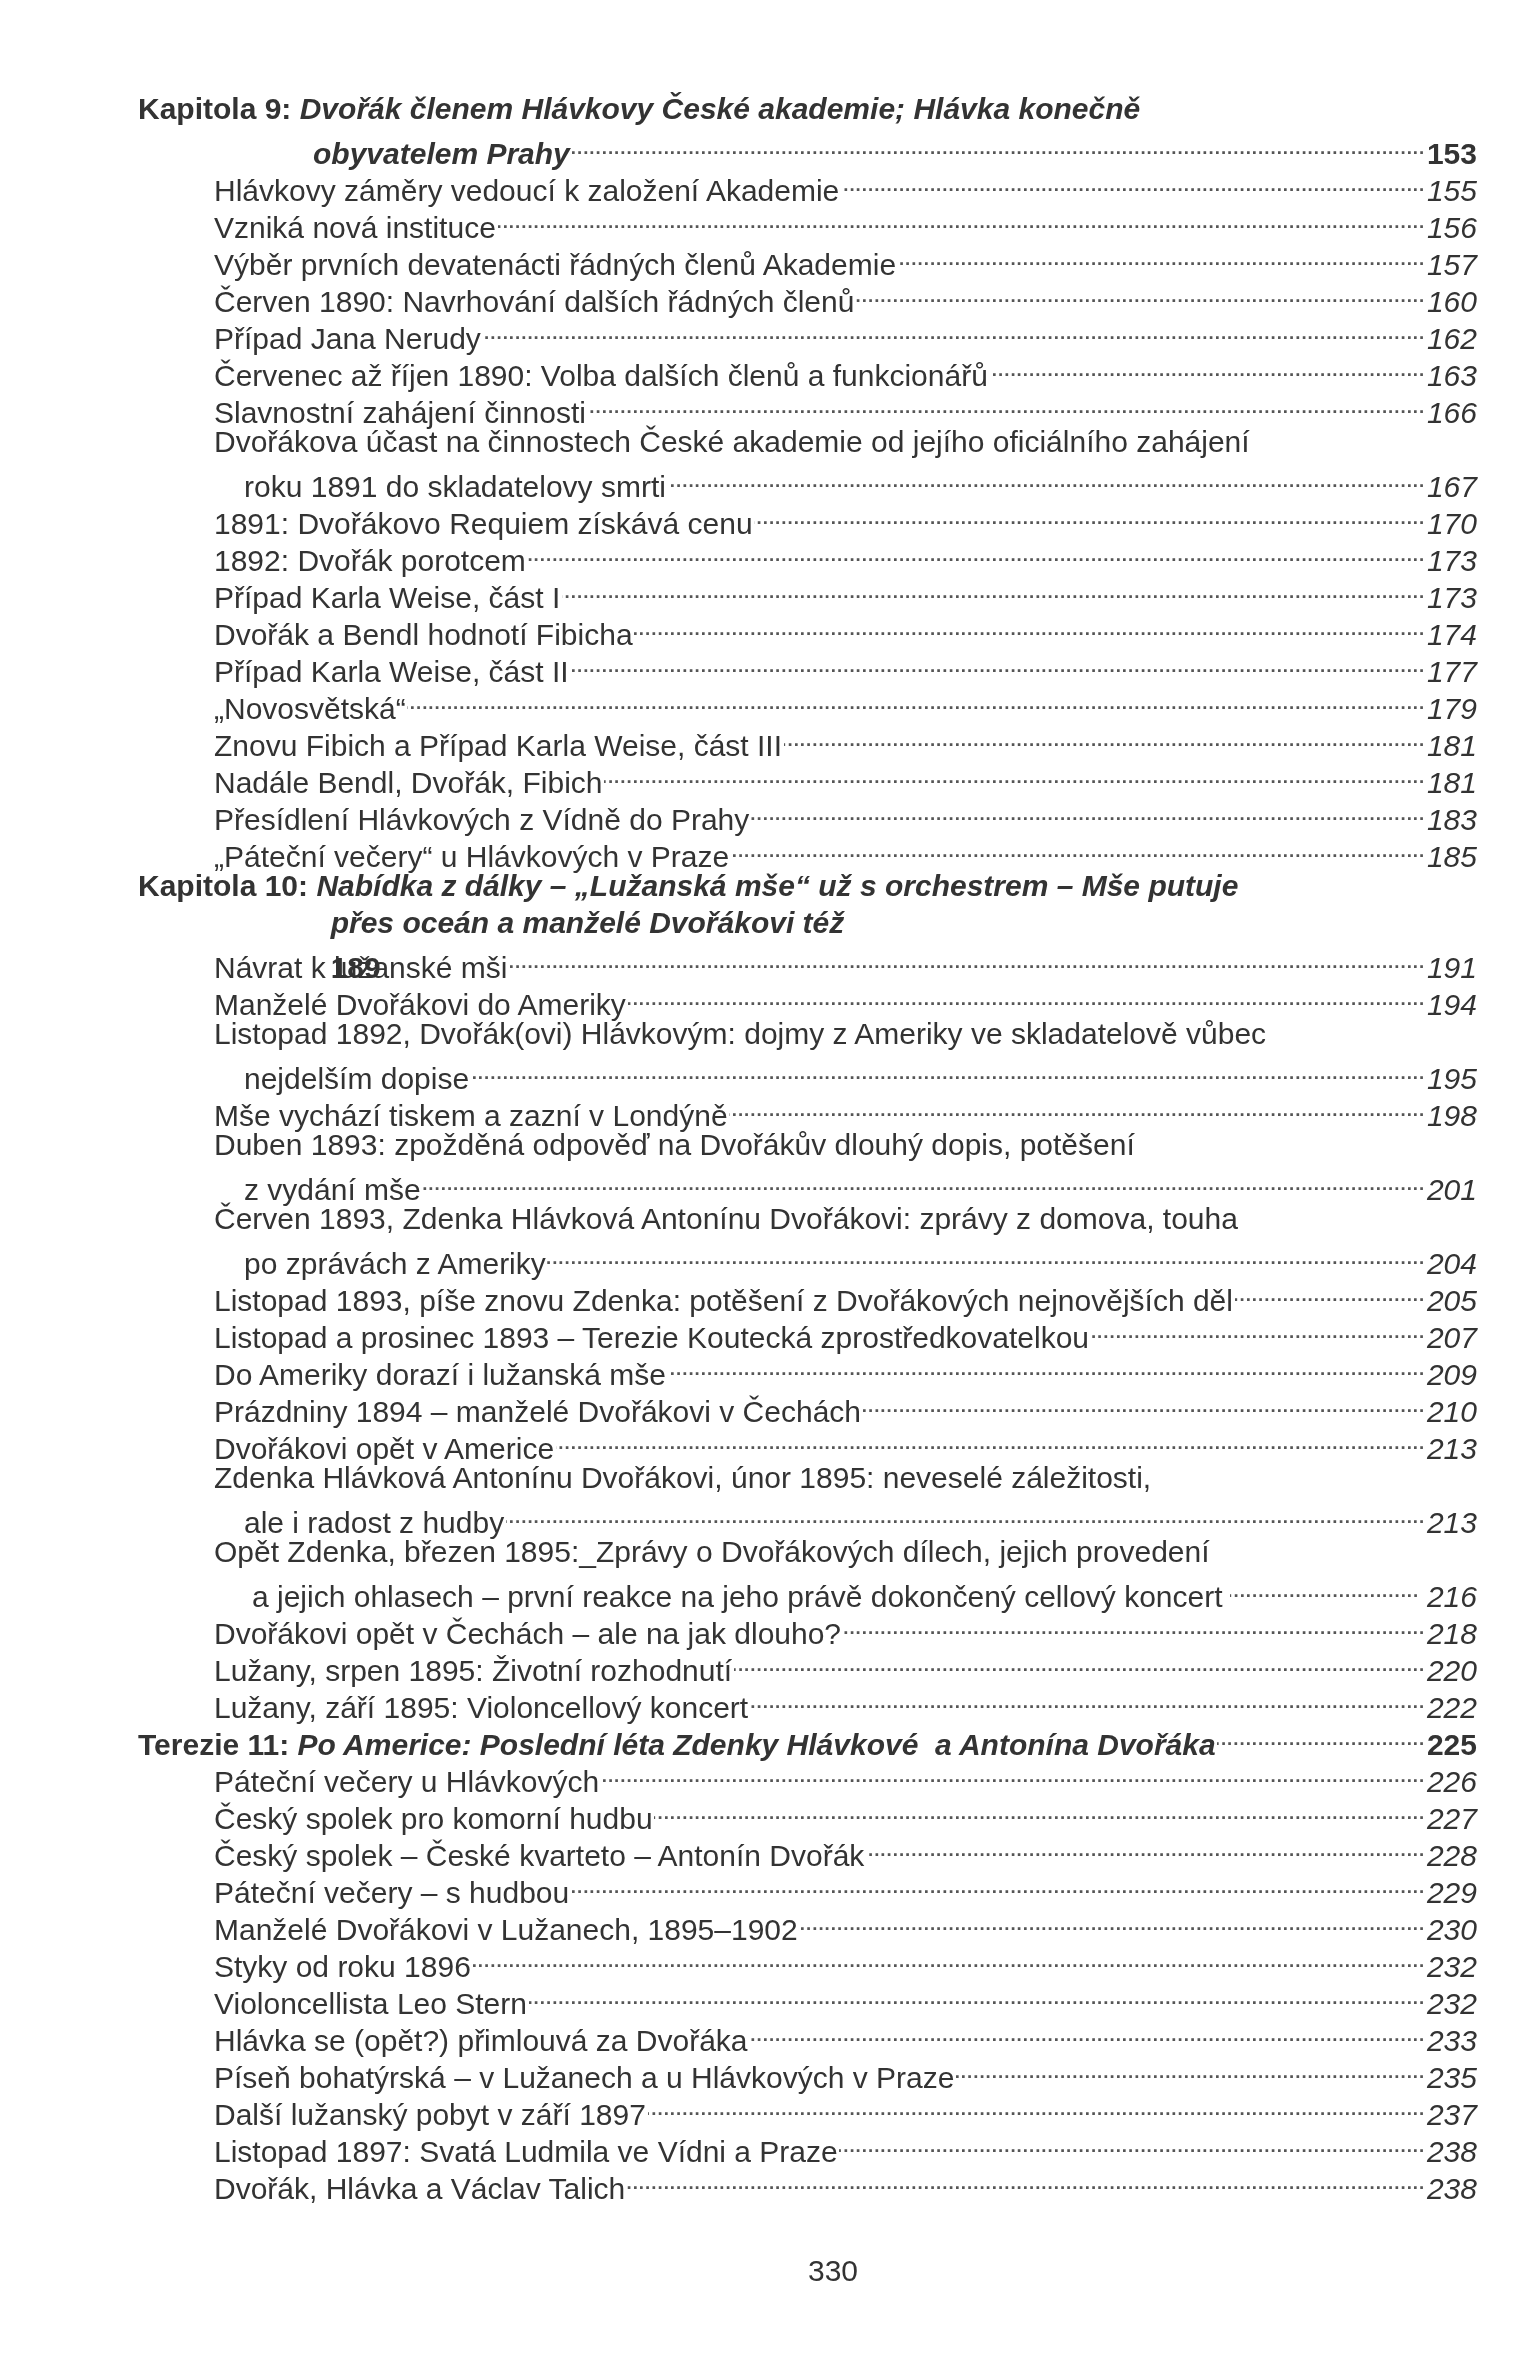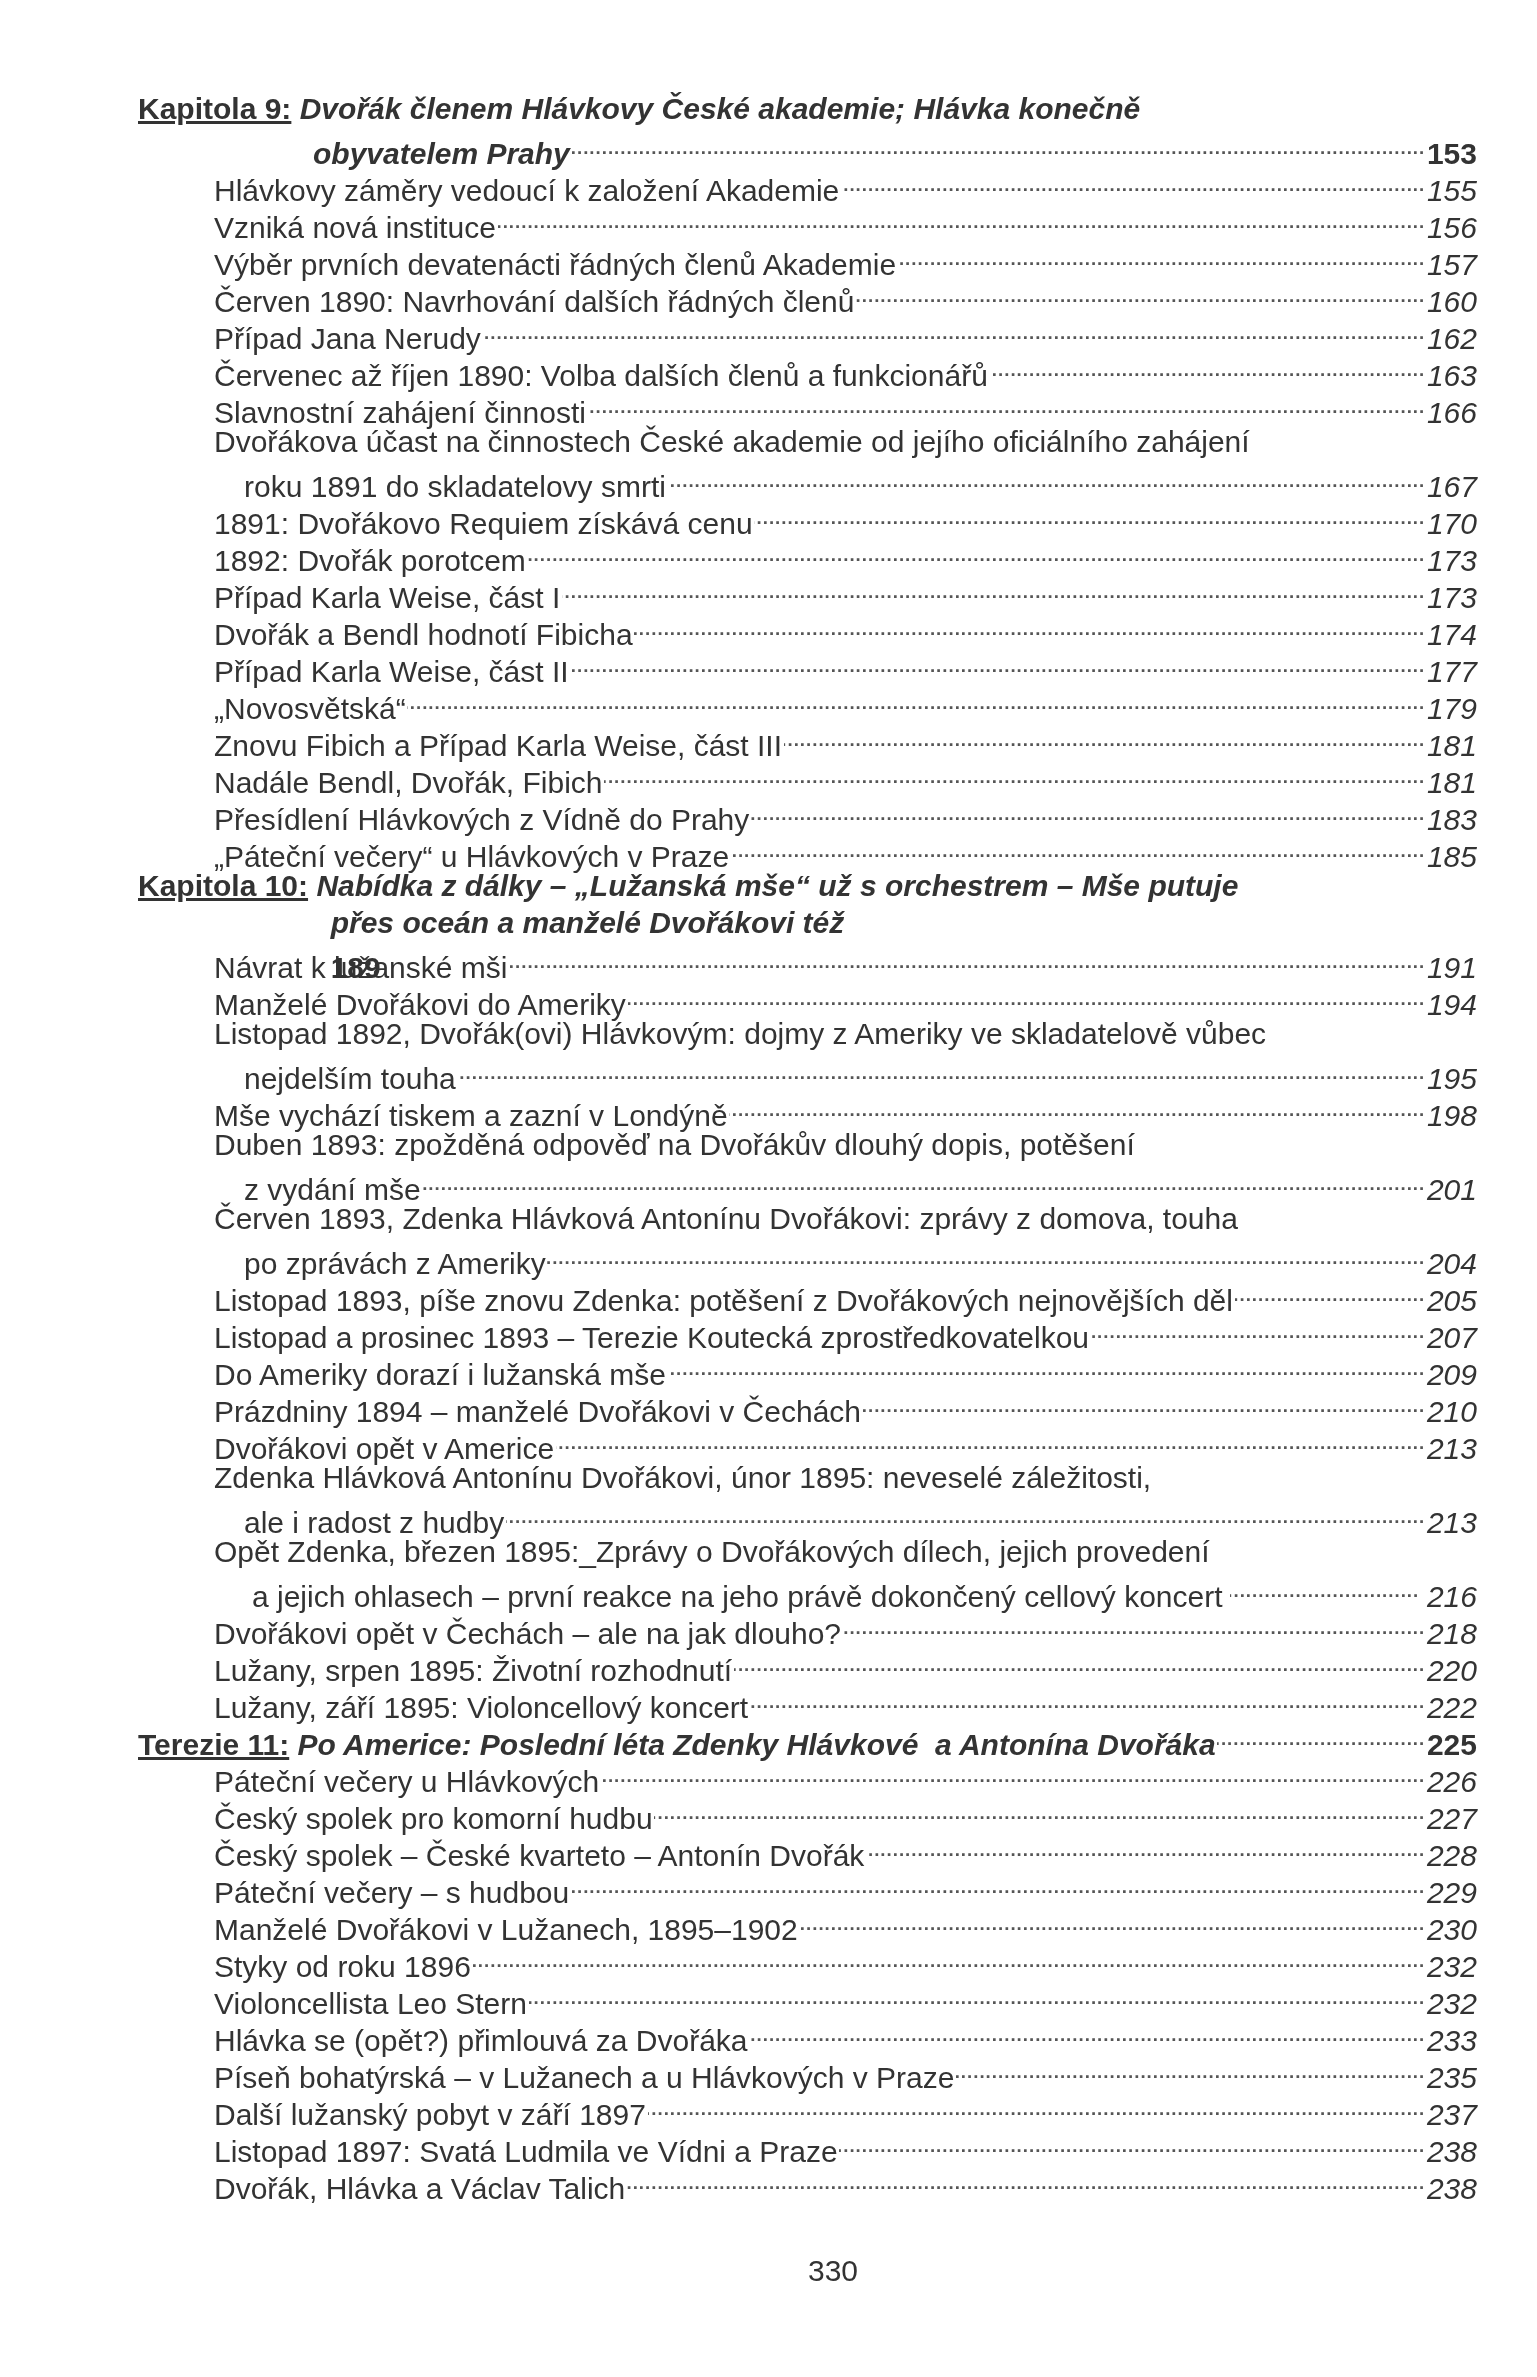--- a/index.html
+++ b/index.html
@@ -19,21 +19,21 @@
     .row .dots {
       flex: 1 1 auto; overflow: hidden; margin: 0 1.7px; position: relative; height: 1em;
     }
     .row .dots::before {
       content: "................................................................................................................................................................................................................................................................";
       position: absolute; right: 0; bottom: -0.12em; letter-spacing: 1px;
       font-size: 18.7px; font-weight: bold; color: #555;
     }
     .row .pg { flex: 0 0 auto; font-style: italic; margin-top: 8px; }
     .chapter .row .pg { font-style: normal; font-weight: bold; }
-    .chapter .kap { font-weight: bold; text-decoration: underline; }
+    .chapter .kap { font-weight: bold; }
     .chapter .ctitle { font-weight: bold; font-style: italic; }
     .sub { padding-left: 76px; }
     .sub .cont { padding-left: 30px; }
     .sub .cont2 { padding-left: 38px; gap: 6px; }
     .chapter .cont { padding-left: 175px; text-align: right; }
     .chapter .cont10 { padding-left: 191px; flex-direction: column; }
     .footer-page {
       position: absolute; left: 0; width: 1666px; top: 2254px; text-align: center;
       font-size: 30px; color: #333;
     }
@@ -205,21 +205,21 @@
         <span class="txt">Manželé Dvořákovi do Ameriky</span>
         <span class="dots"></span>
         <span class="pg">194</span>
       </div>
     </div>
   <div class="entry sub">
     <div class="row">
         <span class="txt">Listopad 1892, Dvořák(ovi) Hlávkovým: dojmy z Ameriky ve skladatelově vůbec</span>
       </div>
     <div class="row cont">
-        <span class="txt">nejdelším touha</span>
+        <span class="txt">nejdelším dopise</span>
         <span class="dots"></span>
         <span class="pg">195</span>
       </div>
   </div>
   <div class="entry sub">
       <div class="row">
         <span class="txt">Mše vychází tiskem a zazní v Londýně</span>
         <span class="dots"></span>
         <span class="pg">198</span>
       </div>

